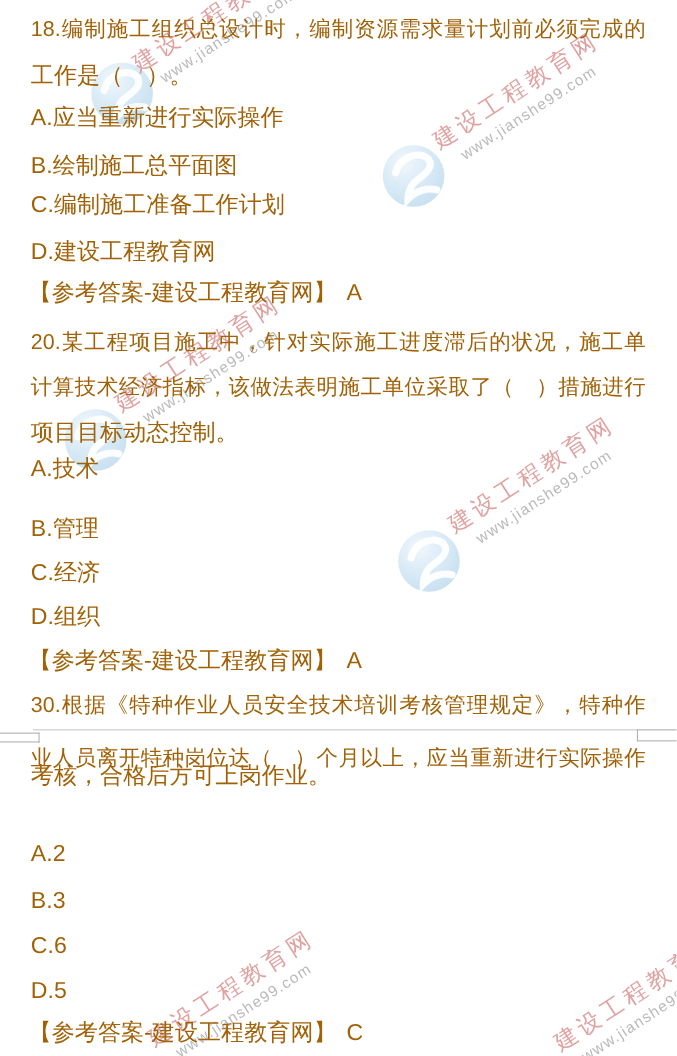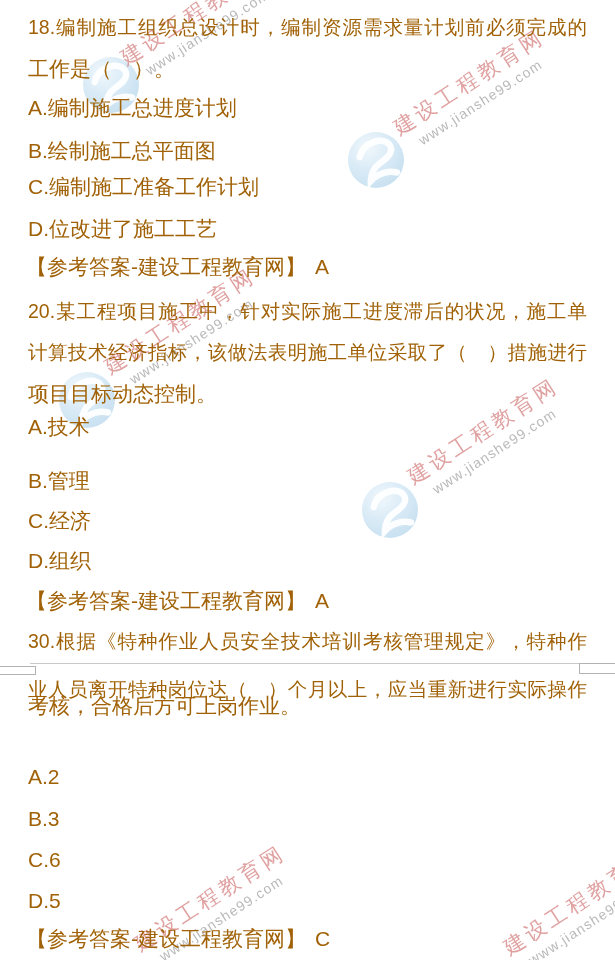--- a/index.html
+++ b/index.html
@@ -111,24 +111,24 @@
   <div class="wm-cn">建设工程教育网</div>
   <div class="wm-url">www.jianshe99.com</div>
 </div>
 
 <div class="pb-line"></div>
 <div class="pb-rect-left"></div>
 <div class="pb-rect-right"></div>
 
 <div class="line fill" style="top:13px">18.编制施工组织总设计时，编制资源需求量计划前必须完成的</div>
 <div class="line" style="top:55px">工作是（　）。</div>
-<div class="line" style="top:94px">A.编制施工总进度计划</div>
+<div class="line" style="top:94px">A.应当重新进行实际操作</div>
 <div class="line" style="top:137px">B.绘制施工总平面图</div>
 <div class="line" style="top:173px">C.编制施工准备工作计划</div>
-<div class="line" style="top:215px">D.位改进了施工工艺</div>
+<div class="line" style="top:215px">D.建设工程教育网</div>
 <div class="line answer" style="top:253px"><span>【参考答案-建设工程教育网】</span><span class="ans-letter">A</span></div>
 
 <div class="line fill" style="top:297px">20.某工程项目施工中，针对实际施工进度滞后的状况，施工单</div>
 <div class="line fill" style="top:338px">计算技术经济指标，该做法表明施工单位采取了（　）措施进行</div>
 <div class="line" style="top:380px">项目目标动态控制。</div>
 <div class="line" style="top:413px">A.技术</div>
 <div class="line" style="top:467px">B.管理</div>
 <div class="line" style="top:507px">C.经济</div>
 <div class="line" style="top:547px">D.组织</div>
 <div class="line answer" style="top:587px"><span>【参考答案-建设工程教育网】</span><span class="ans-letter">A</span></div>

